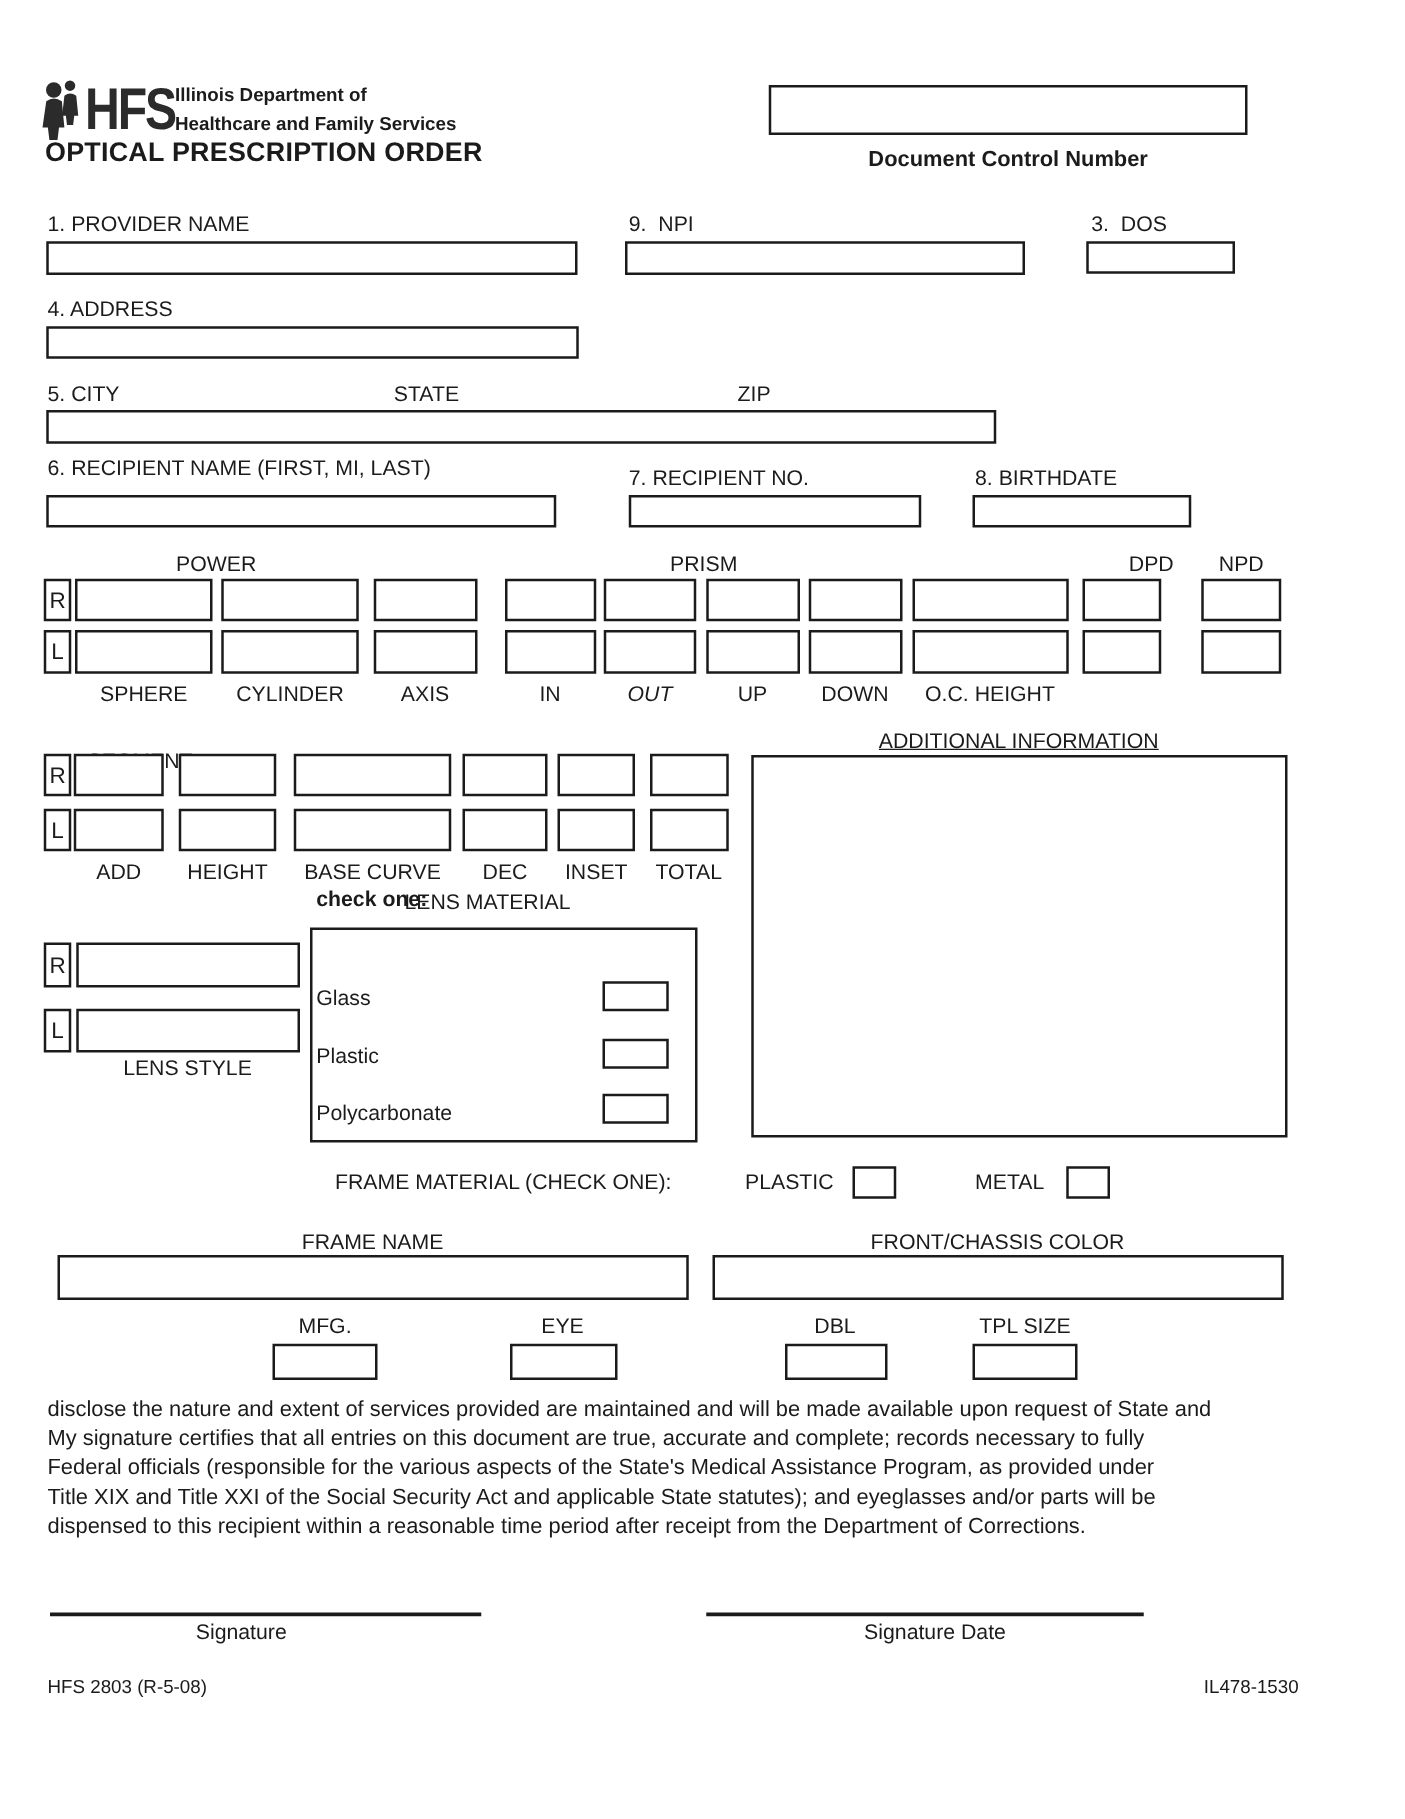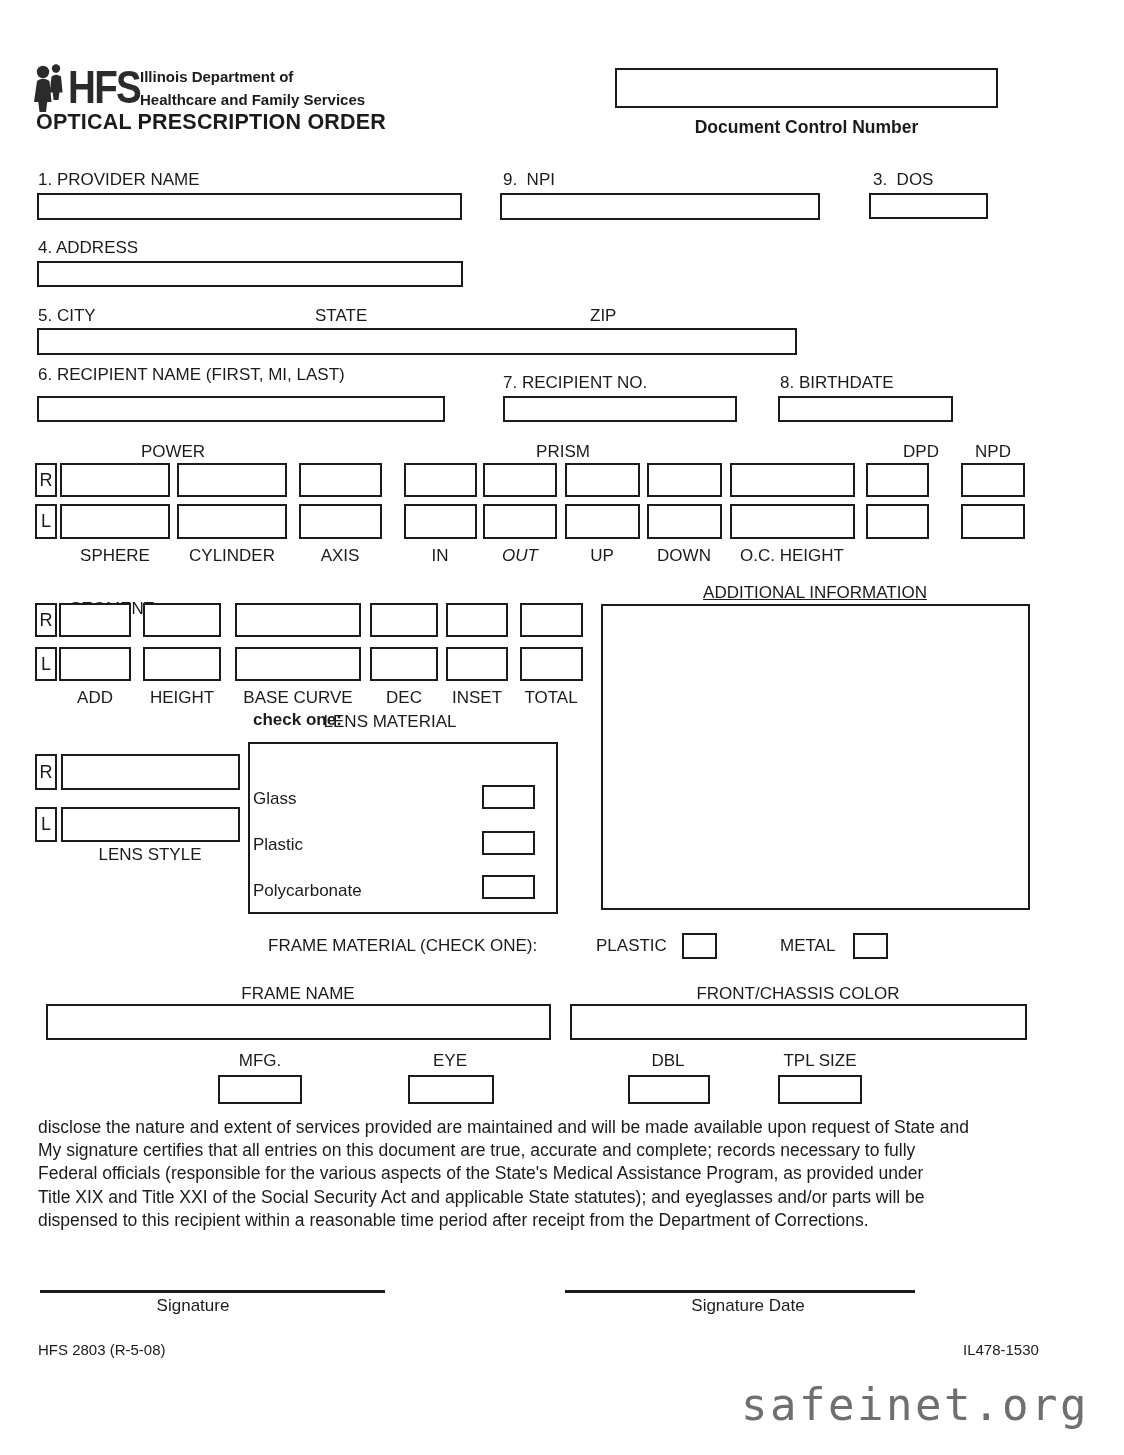--- a/index.html
+++ b/index.html
@@ -194,15 +194,14 @@
     <div>dispensed to this recipient within a reasonable time period after receipt from the Department of Corrections.</div>
   </div>
 
   <div class="hline" style="left:40px; top:1290px; width:345px;"></div>
   <div class="lbl c" style="left:193px; top:1296px;">Signature</div>
   <div class="hline" style="left:565px; top:1290px; width:350px;"></div>
   <div class="lbl c" style="left:748px; top:1296px;">Signature Date</div>
 
   <div class="lbl" style="left:38px; top:1341px; font-size:15px;">HFS 2803 (R-5-08)</div>
   <div class="lbl" style="left:963px; top:1341px; font-size:15px;">IL478-1530</div>
-  <div class="watermark">safeinet.org</div>
 
 </div>
 
 </body></html>

